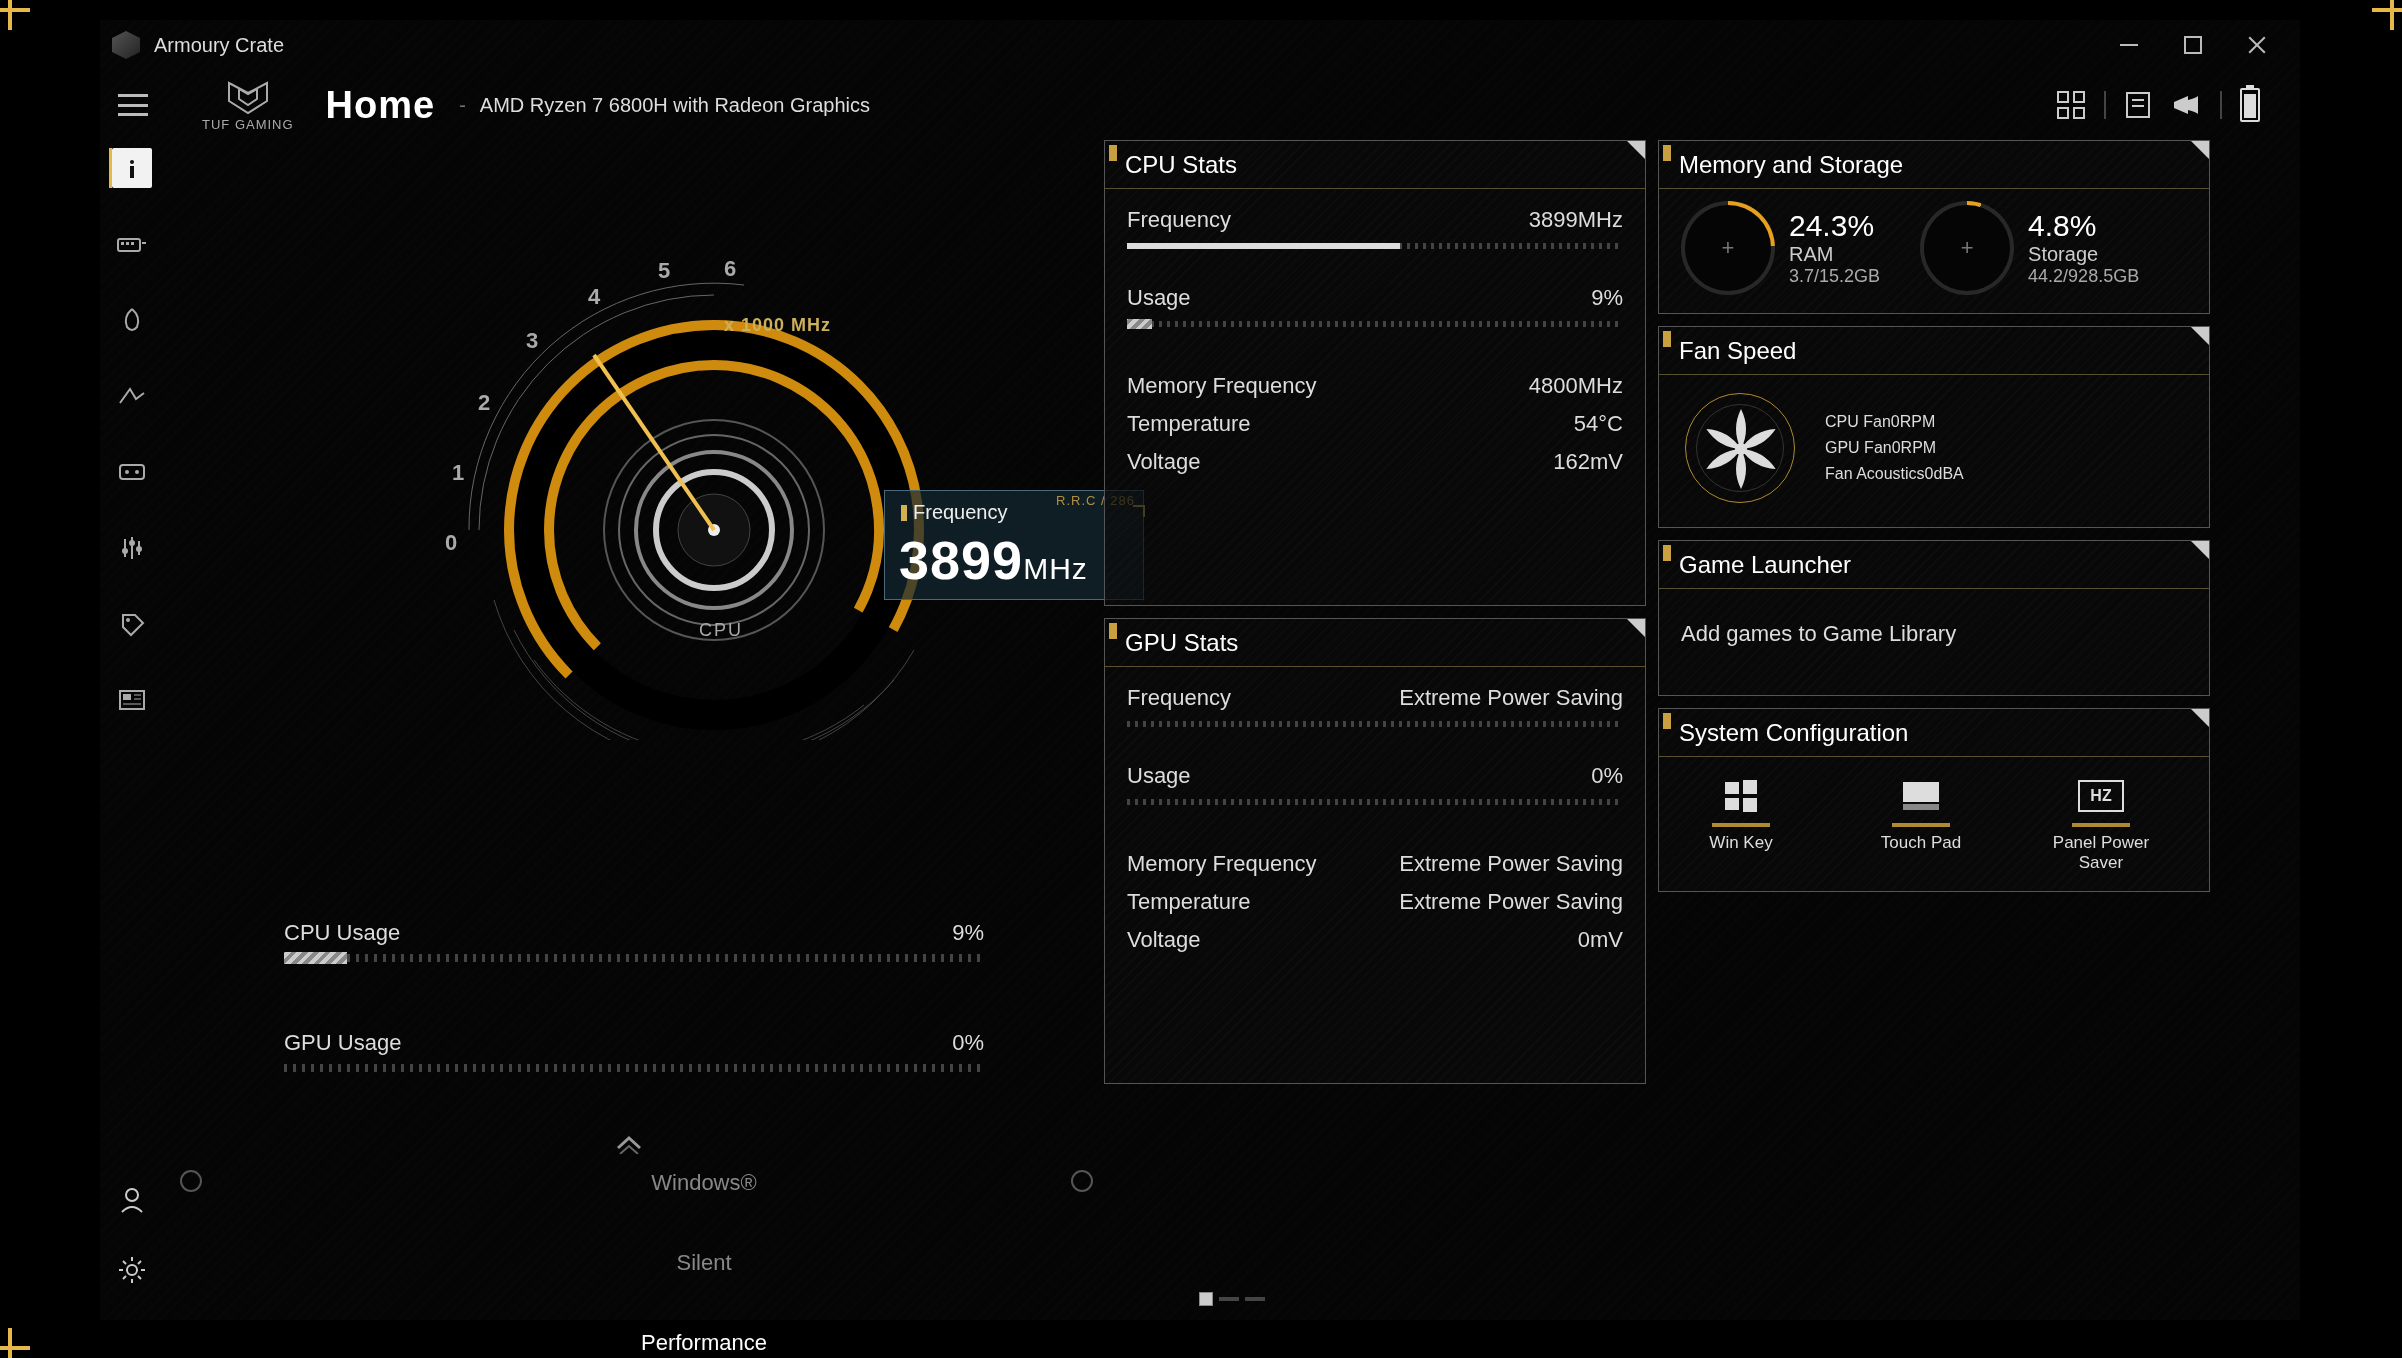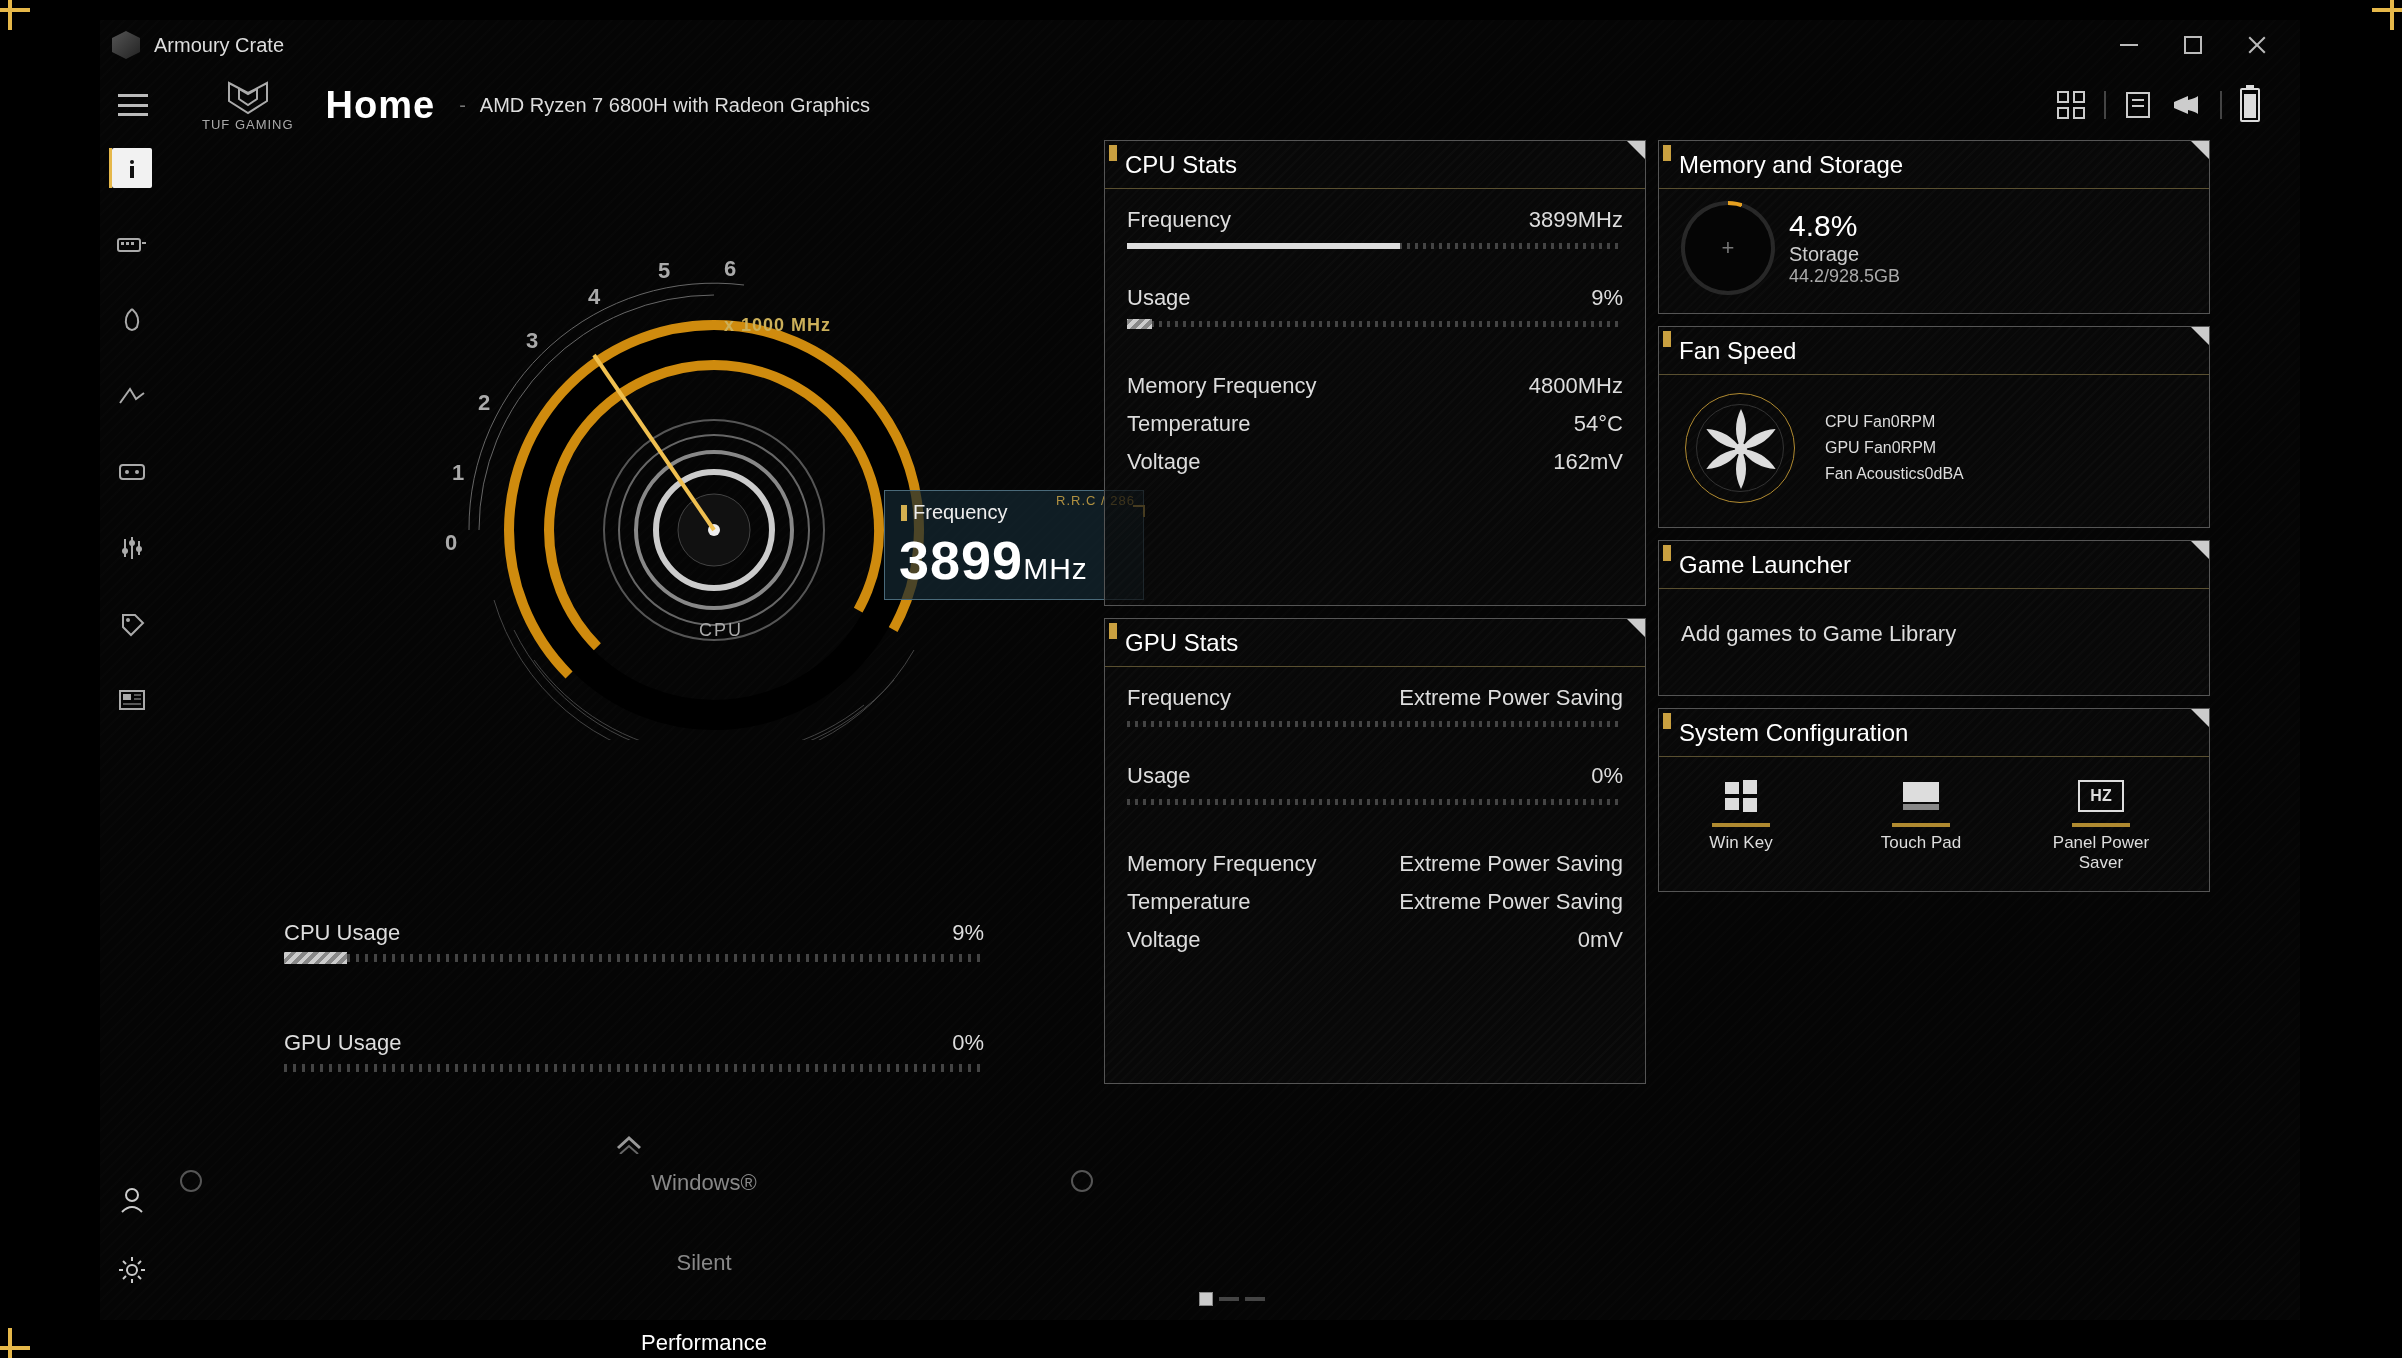--- a/index.html
+++ b/index.html
@@ -422,20 +422,28 @@
         </div>
       </div>
 
       <div class="grid2">
         <div class="panel">
           <div class="phead">
               <span>Memory and Storage</span>
             </div>
           <div class="pbody col2">
             <div class="memcol">
+              <div class="dialsm"></div>
+              <div class="memtext">
+                <div class="pct">24.3%</div>
+                <div class="lbl">RAM</div>
+                <div class="sub">3.7/15.2GB</div>
+              </div>
+            </div>
+            <div class="memcol">
               <div class="dialsm d2"></div>
               <div class="memtext">
                 <div class="pct">4.8%</div>
                 <div class="lbl">Storage</div>
                 <div class="sub">44.2/928.5GB</div>
               </div>
             </div>
           </div>
         </div>
 

